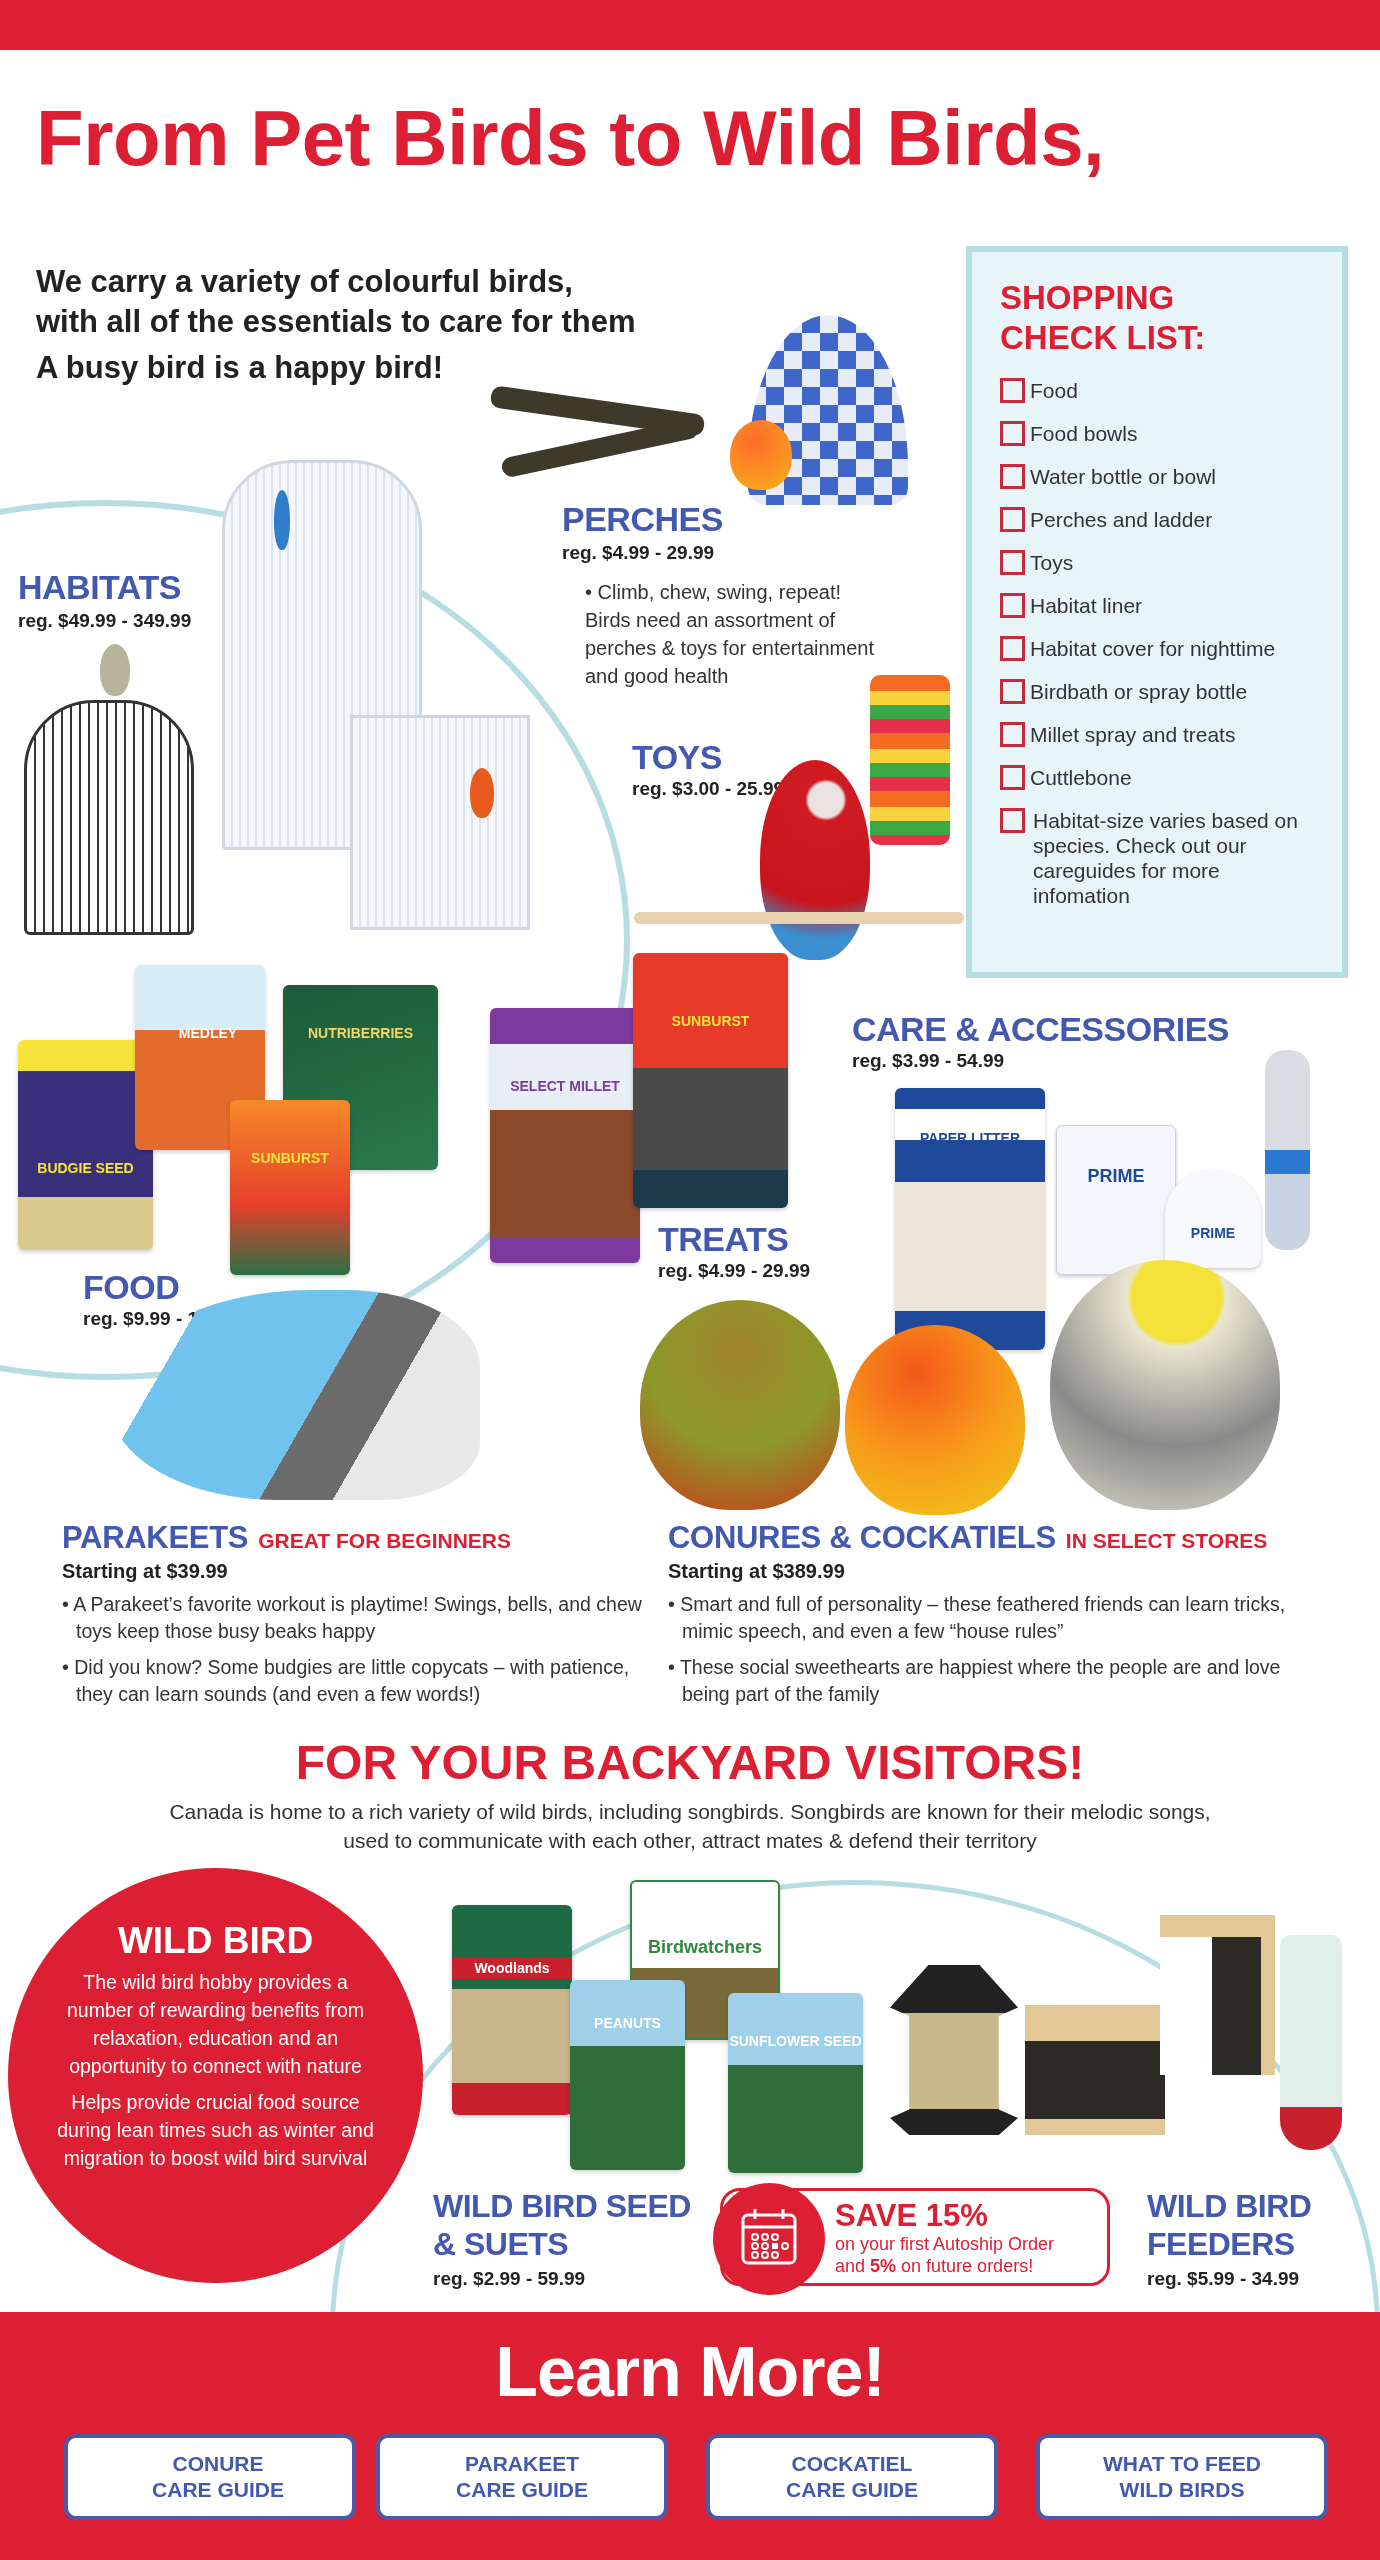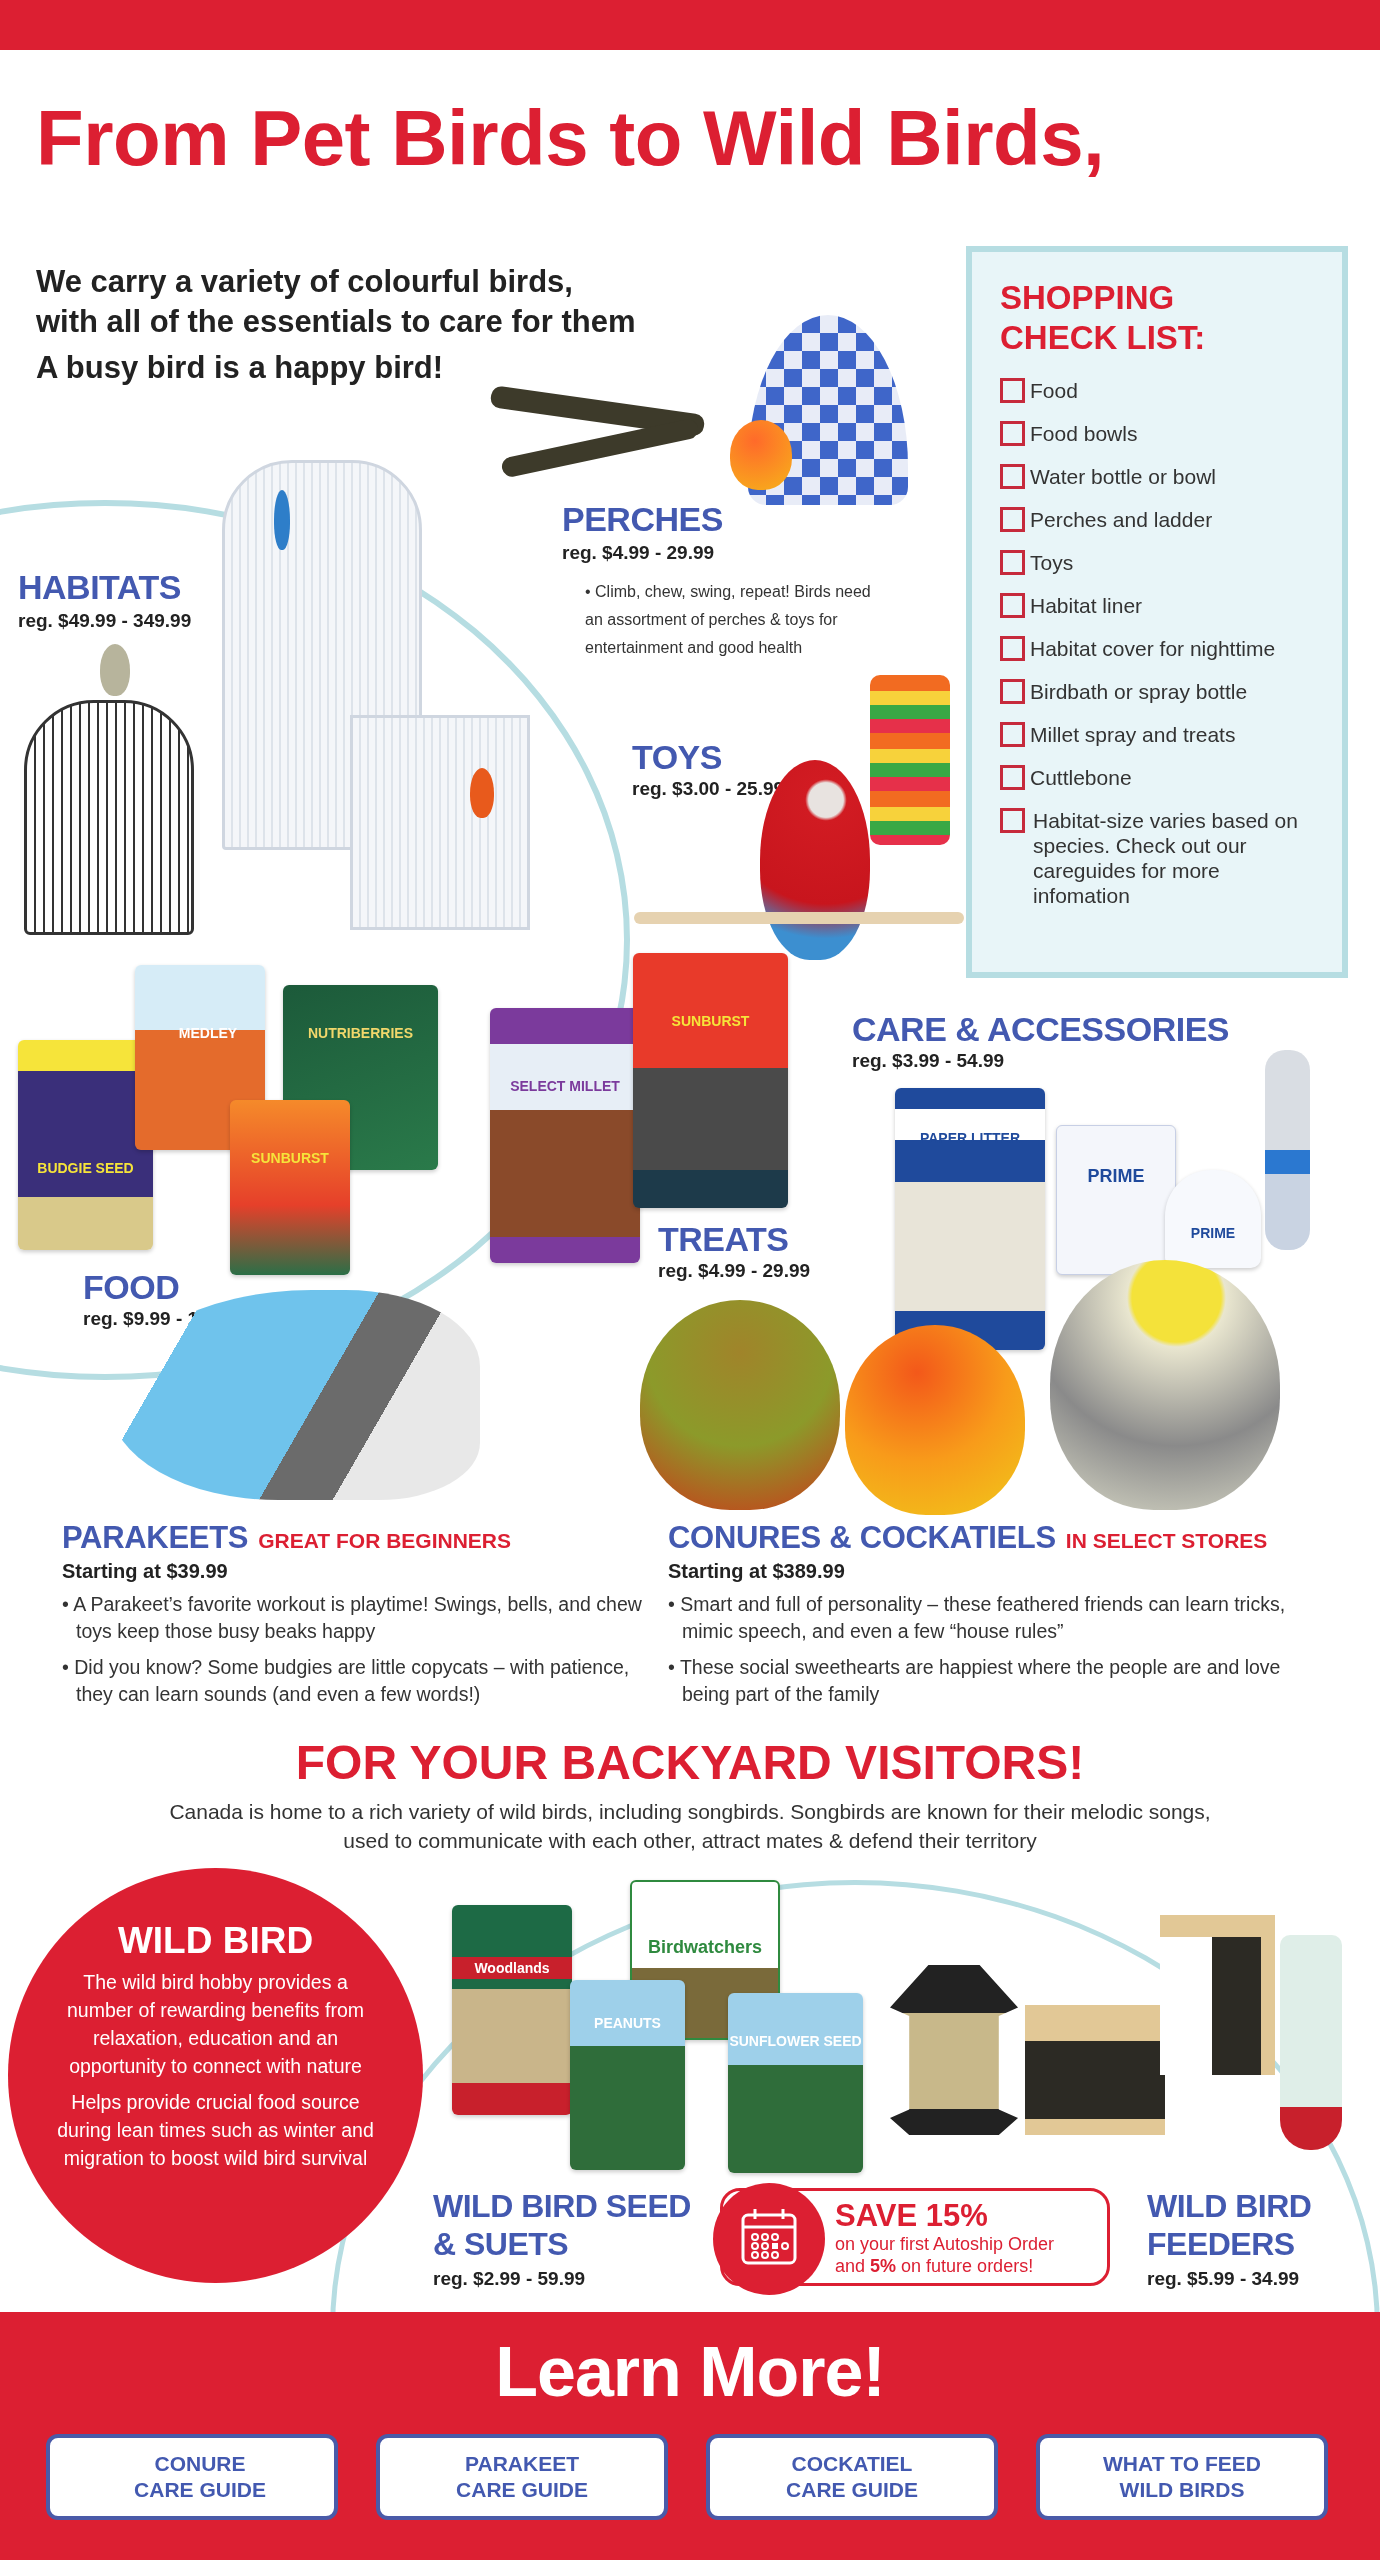--- a/index.html
+++ b/index.html
@@ -21,21 +21,21 @@
   
   .checklist { left: 966px; top: 246px; width: 382px; height: 732px; background: #e8f5f8; border: 6px solid #b6dde2; padding: 26px 28px 0 28px; }
   .checklist-title { font-weight: 700; font-size: 33px; line-height: 40px; color: #dc1f32; margin-bottom: 20px; }
   .check-item { display: flex; align-items: flex-start; margin-bottom: 18px; font-size: 21px; line-height: 25px; color: #333; }
   .check-box { width: 25px; height: 25px; border: 3px solid #c62a3c; margin-right: 5px; flex: 0 0 25px; background: transparent; }
   .check-item.multi .check-label { padding-left: 3px; }
 
   
   .sec-title { font-weight: 700; font-size: 34px; line-height: 38px; color: #4359b0; letter-spacing: -0.5px; }
   .price { font-weight: 700; font-size: 19px; color: #222; }
-  .desc { font-size: 16px; line-height: 28px; color: #333; }
+  .desc { font-size: 20px; line-height: 28px; color: #333; }
   .cage { border: 3px solid #cfd6e0; background: repeating-linear-gradient(90deg, #f4f6f9 0 6px, #dde3ea 6px 8px); }
   .cage-dark { border: 3px solid #333; background: repeating-linear-gradient(90deg, #fff 0 7px, #333 7px 9px); border-radius: 70px 70px 6px 6px; }
   .perch-stick { background: #3d3a2a; border-radius: 10px; }
   .tent { background: repeating-conic-gradient(#3f66c9 0 25%, #e8ecf7 0 50%) 0 0/36px 36px; border-radius: 50% 50% 18px 18px / 80% 80% 18px 18px; }
   .bird { border-radius: 50% 50% 45% 45%; }
   .bag { border-radius: 6px; box-shadow: 0 2px 4px rgba(0,0,0,0.2); }
   .bag-label { position: absolute; left: 0; right: 0; text-align: center; font-weight: 700; color: #fff; font-size: 14px; }
 
   
   .bird-sec-title { font-weight: 700; font-size: 31px; color: #4359b0; letter-spacing: -0.3px; }
@@ -279,21 +279,21 @@
 </div>
 
 <div class="abs sec-title" style="left:1147px; top:2187px; font-size:32px; line-height:38px;">
   <span>WILD BIRD</span><br>
   <span>FEEDERS</span>
 </div>
 <div class="abs price" style="left:1147px; top:2268px;">reg. $5.99 - 34.99</div>
 
 <div class="abs learn">
   <div class="learn-title">Learn More!</div>
-  <div class="guide-btn" style="left:46px;padding-left:16px;">
+  <div class="guide-btn" style="left:64px;padding-left:16px;">
       <span><span>CONURE</span><br><span>CARE GUIDE</span></span>
     </div>
   <div class="guide-btn" style="left:376px;">
       <span><span>PARAKEET</span><br><span>CARE GUIDE</span></span>
     </div>
   <div class="guide-btn" style="left:706px;">
       <span><span>COCKATIEL</span><br><span>CARE GUIDE</span></span>
     </div>
   <div class="guide-btn" style="left:1036px;">
       <span><span>WHAT TO FEED</span><br><span>WILD BIRDS</span></span>

